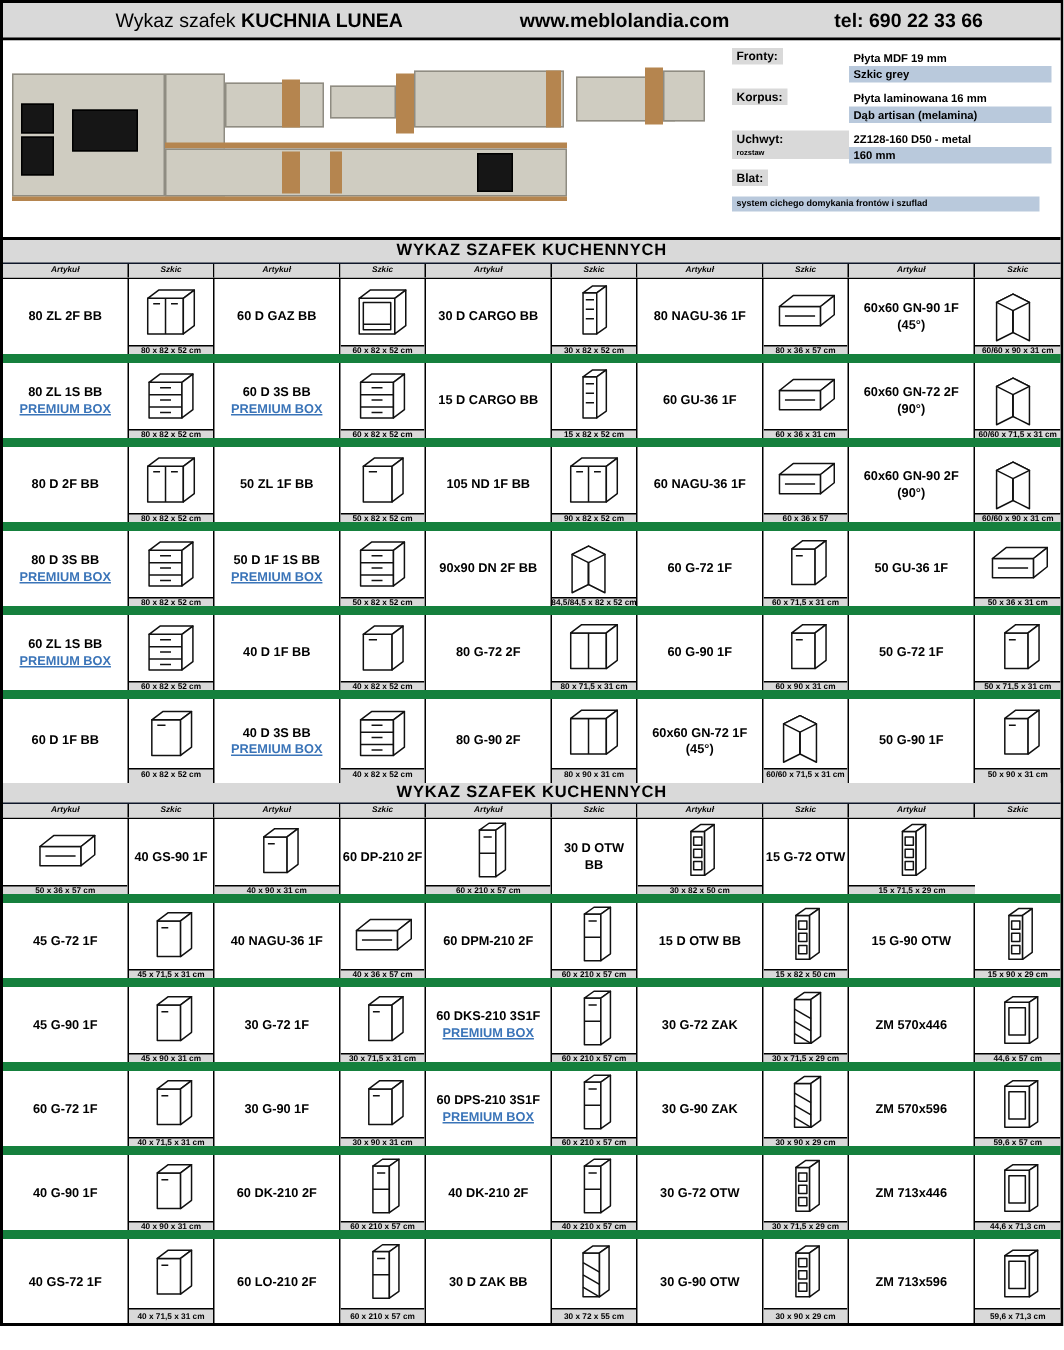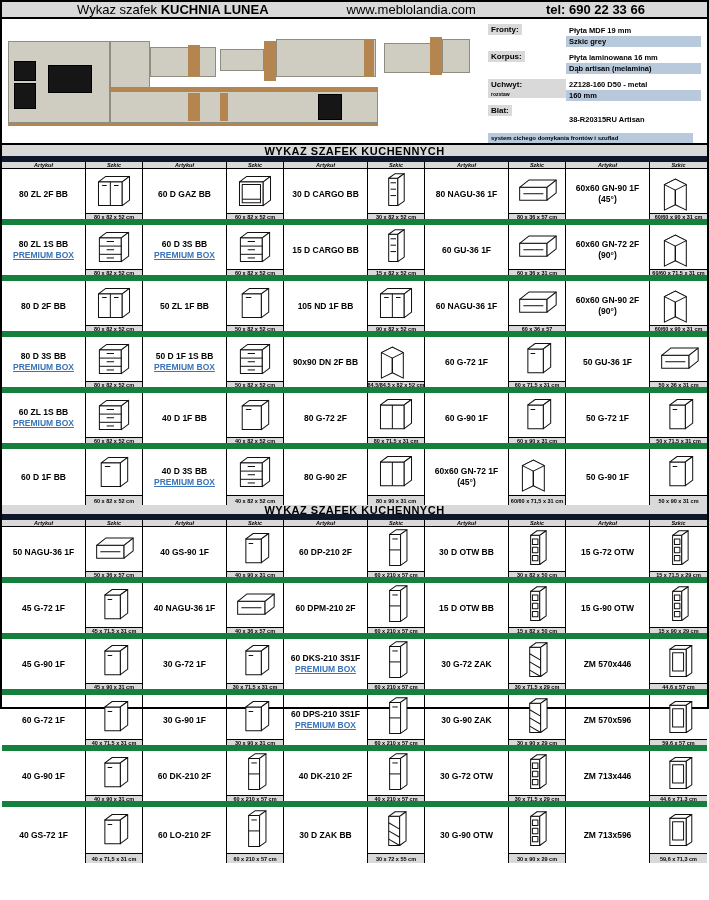--- a/index.html
+++ b/index.html
@@ -1,24 +1,24 @@
 <!DOCTYPE html>
 <html style="--band: #d9d9d9; --dimbg: #d9d9d9; --blue: #3a74b8; --specblue: #b9c9dc; --clay: #cfccc1; --wood: #b5854f; --dark: #161616;"><head>
 <meta charset="utf-8">
 <style>
   * { margin:0; padding:0; box-sizing:border-box; }
   html,body { background:#fff; }
   body { font-family:"Liberation Sans", sans-serif; width:709px; height:900px; position:relative; }
-  #sheet { width:709px; height:709px; border:2px solid #000; background:#fff; display:flex; flex-direction:column; }
+  #sheet { width:709px; height:884px; border:2px solid #000; background:#fff; display:flex; flex-direction:column; }
 
   
   .hdr { height:27px; background:var(--band); border-bottom:2px solid #000; display:flex; align-items:center; font-size:13px; color:#000; }
   .hdr .t1 { margin-left:75px; }
   .hdr b { font-weight:bold; }
-  .hdr .site { margin-left:78px; font-weight:normal; }
+  .hdr .site { margin-left:78px; font-weight:bold; }
   .hdr .tel { margin-left:70px; font-weight:bold; }
 
   
   .top { height:143px; display:flex; border-bottom:2px solid #000; background:#fff;justify-content:flex-end; }
   .kitchen { width:480px; position:relative; overflow:hidden; }
   .kb { position:absolute; }
   .clay { background:var(--clay); border:1px solid #8f8c82; }
   .wood { background:var(--wood); }
   .dark { background:var(--dark); border:1px solid #000; }
 
@@ -26,21 +26,21 @@
   .srow { display:flex; margin-bottom:5px; }
   .slabel { width:78px; }
   .slabel .lb { background:var(--band); font-weight:bold; font-size:8px; padding:1px 3px; }
   .slabel .sub { font-weight:bold; font-size:5px; padding:1px 3px; background:var(--band); }
   .sval { width:135px; }
   .sval .v1 { font-weight:bold; font-size:7.5px; padding:1px 3px; white-space:nowrap; }
   .sval .v2 { font-weight:bold; font-size:7.5px; padding:1px 3px; background:var(--specblue); white-space:nowrap; }
   .sfoot { background:var(--specblue); font-weight:bold; font-size:6px; padding:2px 3px; margin-top:8px; width:205px; }
 
   
-  .band { height:17px; background:var(--band); border-bottom:6px solid #0f172a; display:flex; align-items:center; justify-content:center; font-size:11px; font-weight:bold; letter-spacing:.5px; }
+  .band { height:17px; background:var(--band); border-bottom:1px solid #0f172a; display:flex; align-items:center; justify-content:center; font-size:11px; font-weight:bold; letter-spacing:.5px; }
 
   
   .colhdr, .trow { display:grid; grid-template-columns:repeat(5, 84px 57px); }
   .colhdr { height:11px; border-bottom:1px solid #000; }
   .colhdr > div { background:var(--band); border-right:1px solid #000; font-size:5.5px; font-weight:bold; font-style:italic; display:flex; align-items:center; justify-content:center; }
   .colhdr > div:last-child { border-right:none; }
 
   .trow { height:56px; border-bottom:6px solid #15803d; }
   .trow:last-child { border-bottom:none; }
   .cell { border-right:1px solid #000; overflow:hidden; }
@@ -113,23 +113,20 @@
           <div class="lb">Uchwyt:</div>
           <div class="sub">rozstaw</div>
         </div>
         <div class="sval">
           <div class="v1">2Z128-160 D50 - metal</div>
           <div class="v2">160 mm</div>
         </div>
       </div>
       <div class="srow">
         <div class="slabel"><span class="lb">Blat:</span></div>
-        <div class="sval">
-          <div class="v1" style="margin-top:8px">38-R20315RU Artisan</div>
-        </div>
       </div>
       <div class="sfoot">system cichego domykania frontów i szuflad</div>
     </div>
   </div>
 
   <div class="band">WYKAZ SZAFEK KUCHENNYCH</div>
   <div class="colhdr" id="colhdr1">
       <div>Artykuł</div>
       <div>Szkic</div>
       <div>Artykuł</div>
@@ -629,23 +626,20 @@
       <div>Szkic</div>
       <div>Artykuł</div>
       <div>Szkic</div>
       <div>Artykuł</div>
       <div>Szkic</div>
       <div>Artykuł</div>
       <div>Szkic</div>
     </div>
   <div id="table2">
       <div class="trow">
-        <div class="cell art">
-          <div>50 NAGU-36 1F</div>
-        </div>
         <div class="cell skc">
           <div class="pic">
             <svg viewBox="0 0 46 48" width="42" height="44" class="sk">
               <rect x="4" y="20" width="30" height="14"></rect>
               <polygon points="4,20 14,12 44,12 34,20"></polygon>
               <polygon points="34,20 44,12 44,26 34,34"></polygon>
               <line class="ln" x1="8" y1="27" x2="30" y2="27"></line>
             </svg>
           </div>
           <div class="dim">50 x 36 x 57 cm</div>

